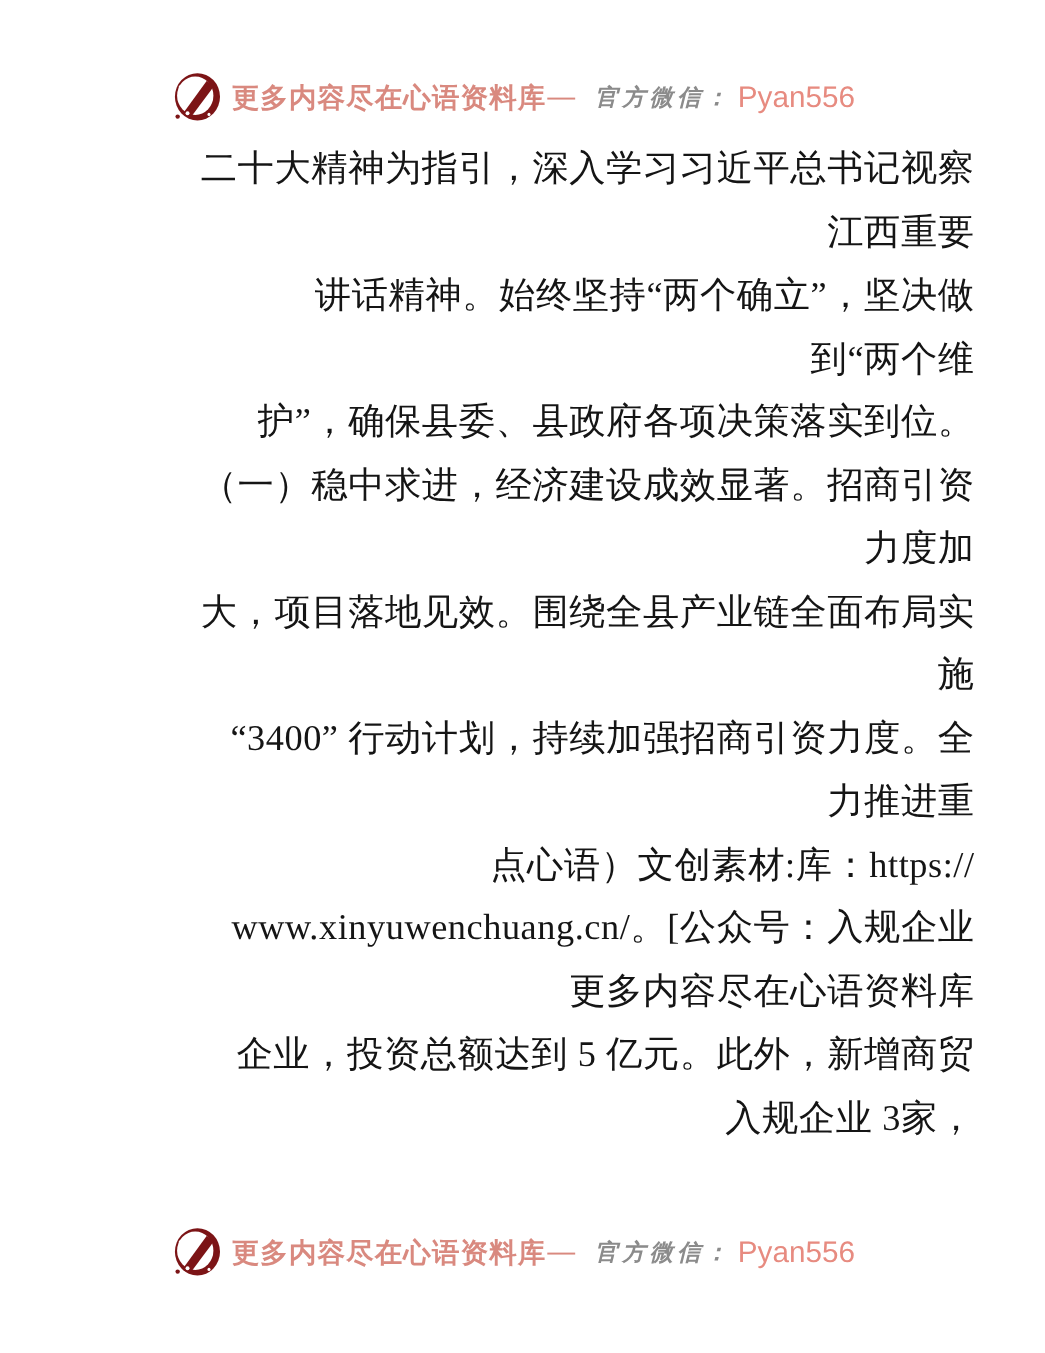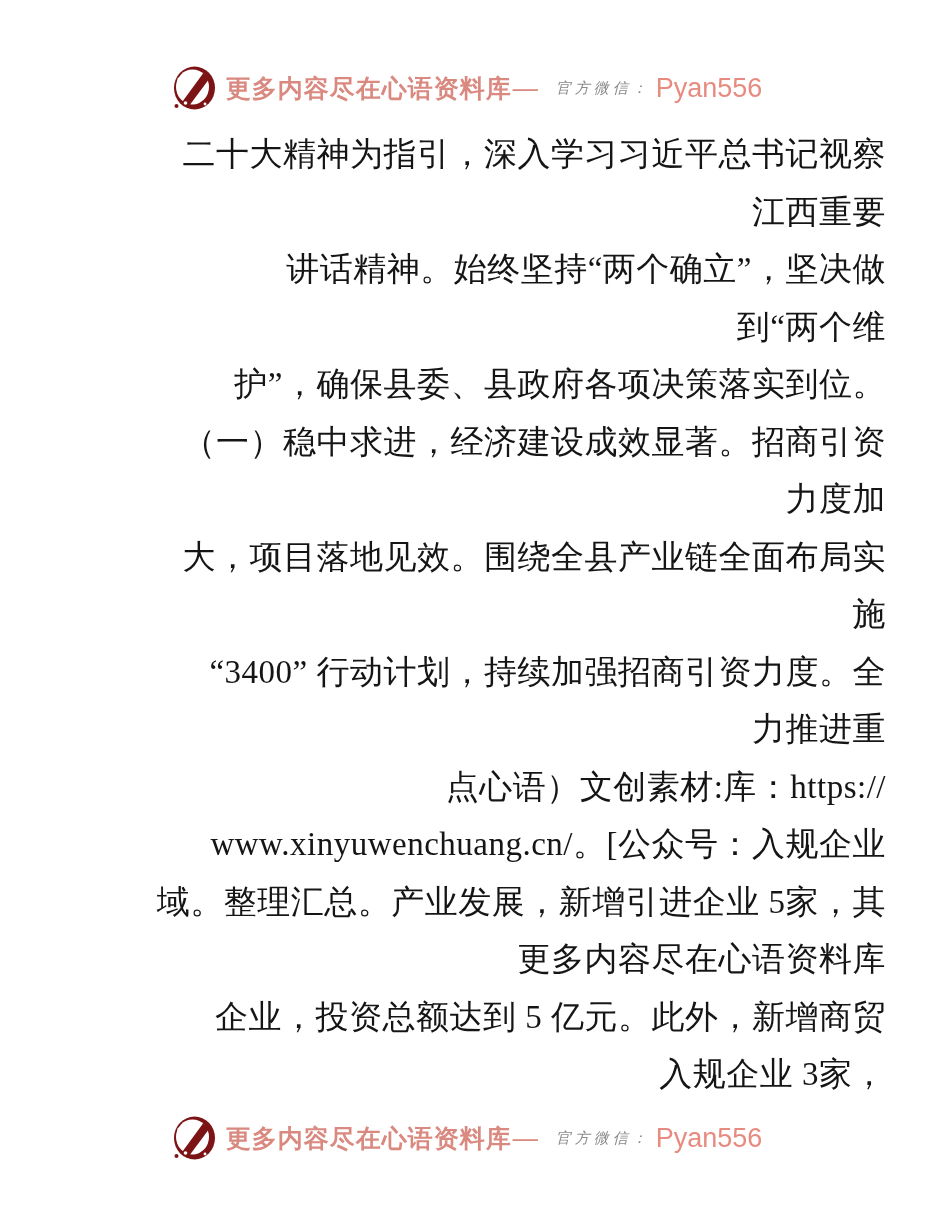--- a/index.html
+++ b/index.html
@@ -39,22 +39,22 @@
   .brand, .dash {
     color: var(--brand-color, #d9897f);
     font-size: 25px;
     font-weight: 700;
     letter-spacing: 1px;
     font-family: "Liberation Serif", "DejaVu Serif", serif;
   }
   .dash { margin: 0 1px; }
   .wlabel {
     color: var(--label-color, #8b8b8b);
-    font-size: 15px;
-    font-weight: 400;
+    font-size: 21px;
+    font-weight: 700;
     font-style: italic;
     letter-spacing: 4px;
     margin-left: 16px;
     font-family: "Liberation Serif", "DejaVu Serif", serif;
   }
   .wid {
     color: var(--id-color, #e78b80);
     font-size: 27px;
     margin-left: 5px;
     font-family: "Liberation Sans", "DejaVu Sans", sans-serif;
@@ -108,21 +108,20 @@
       <div class="line">到“两个维</div>
       <div class="line indent">护”，确保县委、县政府各项决策落实到位。</div>
       <div class="line indent">（一）稳中求进，经济建设成效显著。招商引资</div>
       <div class="line">力度加</div>
       <div class="line indent">大，项目落地见效。围绕全县产业链全面布局实</div>
       <div class="line">施</div>
       <div class="line indent">“3400” 行动计划，持续加强招商引资力度。全</div>
       <div class="line">力推进重</div>
       <div class="line indent">点心语）文创素材:库：https://</div>
       <div class="line">www.xinyuwenchuang.cn/。[公众号：入规企业</div>
-      <div class="line">域。整理汇总。产业发展，新增引进企业 5家，其</div>
       <div class="line">更多内容尽在心语资料库</div>
       <div class="line indent">企业，投资总额达到 5 亿元。此外，新增商贸</div>
       <div class="line">入规企业 3家，</div>
     </main>
 
   <footer class="watermark bottom">
     <span class="logo">
       <svg width="45" height="48" viewBox="0 0 45 48" aria-hidden="true">
         <ellipse class="logo-dark" cx="22.5" cy="24" rx="20.5" ry="21.5"></ellipse>
         <ellipse class="logo-light" cx="20.5" cy="23" rx="16.5" ry="17.5"></ellipse>

